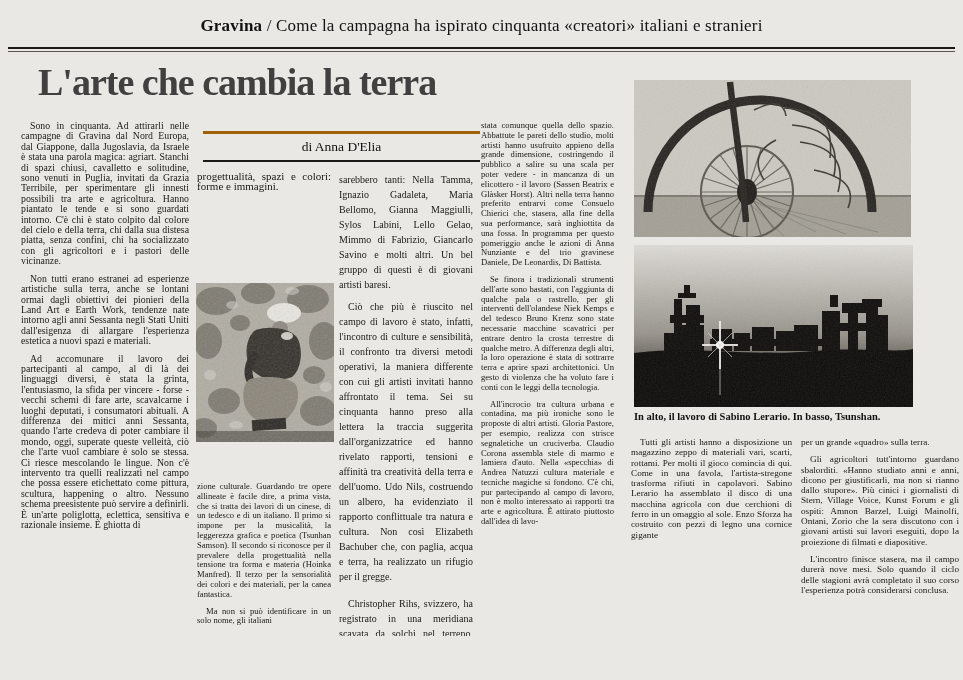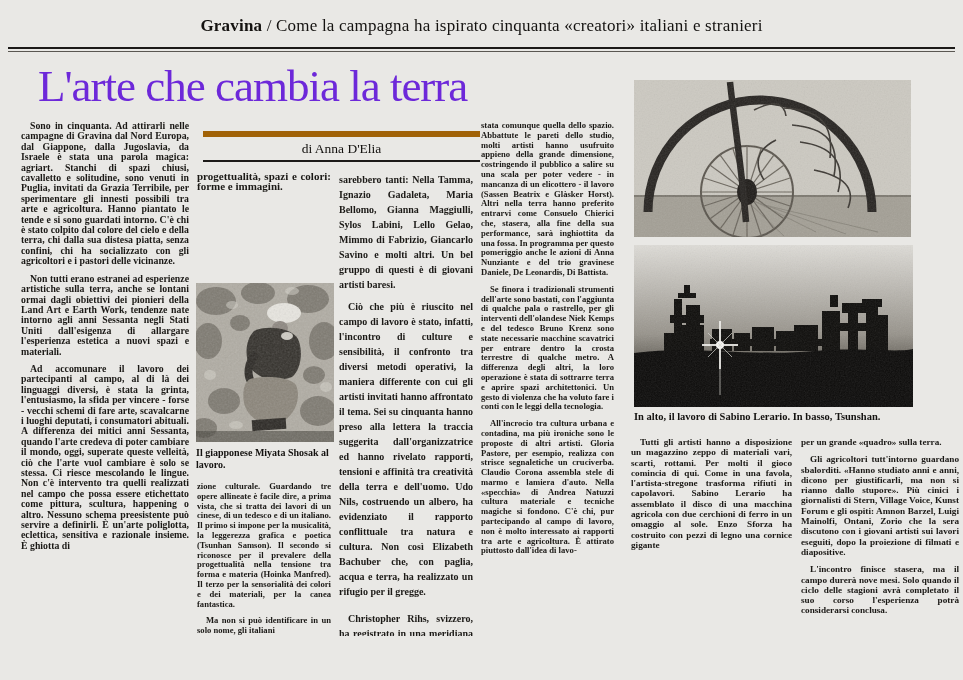--- a/index.html
+++ b/index.html
@@ -12,35 +12,35 @@
   
   .kicker {
     position:absolute; top:16px; left:0; width:963px;
     text-align:center; font-size:17px; color:#141210; letter-spacing:.2px;
   }
   .kicker .loc { font-weight:bold; }
   .rule-thick { position:absolute; left:8px; width:947px; height:2px; background:#1c1a18; }
   .rule-thin  { position:absolute; left:8px; width:947px; height:1px; background:#5a5752; }
   .headline {
     position:absolute; left:38px; top:60px; width:590px;
-    font-size:45px; font-weight:normal; letter-spacing:-1px;
-    color:#6d28d9; white-space:nowrap;
+    font-size:38px; font-weight:bold; letter-spacing:-1px;
+    color:#404040; white-space:nowrap;
   }
   
   .byline-box {
     position:absolute; left:203px; top:131px; width:277px; height:31px;
-    border-top:6px solid #a16207; border-bottom:2px solid #1c1a18;
+    border-top:3px solid #a16207; border-bottom:2px solid #1c1a18;
     display:flex; align-items:center; justify-content:center;
   }
   .byline-box span { font-size:13.5px; color:#12100e; }
   
   .col {
     position:absolute; overflow:hidden;
     text-align:justify; hyphens:auto; -webkit-hyphens:auto;
-    color:#1b1916; font-weight:bold;
+    color:#1b1916; font-weight:normal;
   }
   .col p { text-indent:9px; margin-bottom:7px; }
   .col p.flush { text-indent:0; }
   .col p.tight { margin-bottom:12px; }
   .c1 { left:21px;  top:121px; width:168px; height:533px; font-size:9.8px; line-height:10.4px; }
   .c2 { left:197px; top:172px; width:134px; height:108px; font-size:11px; line-height:9.8px; }
   .c2b{ left:197px; top:482px; width:134px; height:172px; font-size:8.6px; line-height:9.8px; }
   .c3 { left:339px; top:172px; width:134px; height:464px; font-size:10px; line-height:15px; }
   .c4 { left:481px; top:121px; width:133px; height:533px; font-size:8.6px; line-height:9.8px; }
   .c5 { left:631px; top:437px; width:161px; height:228px; font-size:9.2px; line-height:10.3px; }
@@ -116,21 +116,20 @@
     <ellipse cx="84" cy="45" rx="8" ry="7" fill="#8d8780"></ellipse>
     <path d="M58,48 C70,42 95,44 102,56 C108,70 104,88 96,94 C80,100 62,96 54,84 C48,72 50,56 58,48 Z" fill="#33302b"></path>
     <ellipse cx="91" cy="53" rx="6" ry="4" fill="#cfccc4"></ellipse>
     <path d="M60,70 C52,80 50,92 56,100" stroke="#2b2824" stroke-width="8" fill="none"></path>
     <path d="M54,96 C70,92 94,94 100,102 C106,116 98,134 84,140 C68,144 52,136 48,120 C46,108 48,100 54,96 Z" fill="#8b857a"></path>
     <rect x="56" y="136" width="34" height="11" fill="#2a2723" transform="rotate(-4 73 141)"></rect>
     <rect x="0" y="148" width="138" height="11" fill="#45413a" opacity="0.6"></rect>
     <rect width="138" height="159" filter="url(#grainA)" opacity="0.22"></rect>
   </svg>
 
-  <div class="caption cap-inset">Il giapponese Miyata Shosak al lavoro.</div>
 
   <div class="col c2b">
     <p class="flush">zione culturale. Guardando tre opere allineate è facile dire, a prima vista, che si tratta dei lavori di un cinese, di un tedesco e di un italiano. Il primo si impone per la musicalità, la leggerezza grafica e poetica (Tsunhan Samson). Il secondo si riconosce per il prevalere della progettualità nella tensione tra forma e materia (Hoinka Manfred). Il terzo per la sensorialità dei colori e dei materiali, per la canea fantastica.</p>
     <p>Ma non si può identificare in un solo nome, gli italiani</p>
   </div>
 
   <div class="col c3">
     <p class="flush">sarebbero tanti: Nella Tamma, Ignazio Gadaleta, Maria Bellomo, Gianna Maggiulli, Sylos Labini, Lello Gelao, Mimmo di Fabrizio, Giancarlo Savino e molti altri. Un bel gruppo di questi è di giovani artisti baresi.</p>
     <p class="tight">Ciò che più è riuscito nel campo di lavoro è stato, infatti, l'incontro di culture e sensibilità, il confronto tra diversi metodi operativi, la maniera differente con cui gli artisti invitati hanno affrontato il tema. Sei su cinquanta hanno preso alla lettera la traccia suggerita dall'organizzatrice ed hanno rivelato rapporti, tensioni e affinità tra creatività della terra e dell'uomo. Udo Nils, costruendo un albero, ha evidenziato il rapporto conflittuale tra natura e cultura. Non così Elizabeth Bachuber che, con paglia, acqua e terra, ha realizzato un rifugio per il gregge.</p>
     <p>Christopher Rihs, svizzero, ha registrato in una meridiana scavata da solchi nel terreno, l'ombra proiettata ogni ora da un palo. Pacificante e dilatato nel tempo è anche l'intervento di Binder Tilman che si potrà considerare concluso solo in primavera, quando i semi da lui riposti nella terra germoglieranno. Sulla ritualità mitico-pagana capace di evocare le affinità tra il mistero creativo custodito dalla terra e quello rivelato dall'arte, sono incentrati gli interventi di Mariano Wasa ed Enzo Di Gioia.</p>

